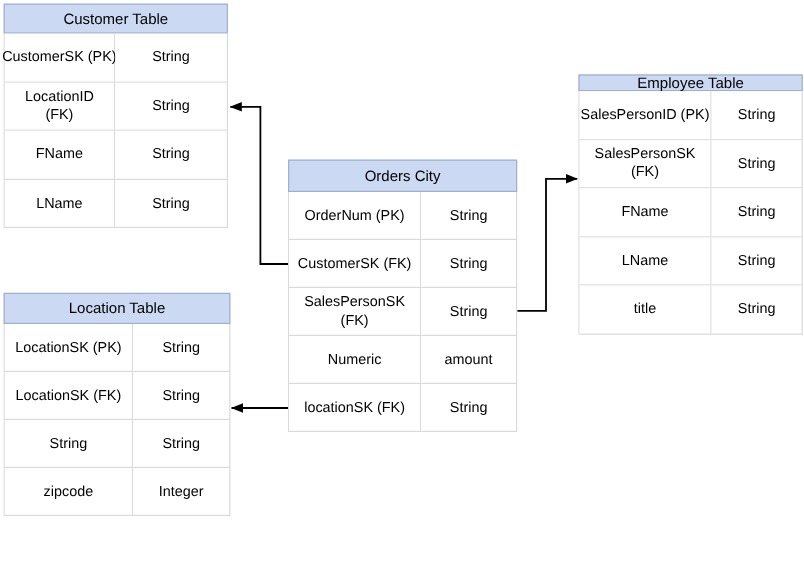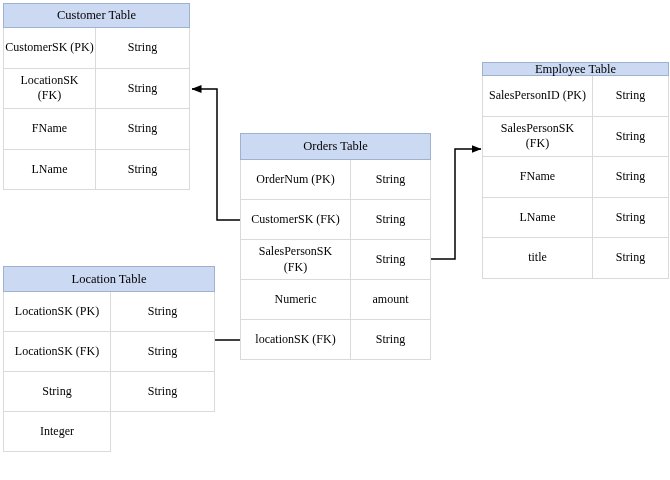--- a/index.html
+++ b/index.html
@@ -8,21 +8,20 @@
   body {
     font-family: "Liberation Sans", "DejaVu Sans", sans-serif;
     color: #000000;
   }
   .canvas {
     position: relative;
     width: 670px;
     height: 480px;
     background: #ffffff;
     overflow: hidden;
-    font-family: Liberation Serif, serif;
   }
   .table { position: absolute; }
   .thead {
     background: var(--header-fill, #CCD9F2);
     border: 1px solid var(--header-border, #9FB0D0);
     display: flex;
     align-items: center;
     justify-content: center;
     font-size: 12.5px;
     color: #000;
@@ -63,31 +62,31 @@
     </defs>
   <polyline points="240,220 217,220 217,89 192,89" fill="none" stroke="#000000" stroke-width="1.5" marker-end="url(#arrowhead)"></polyline>
       <polyline points="431,259 455,259 455,149 481,149" fill="none" stroke="#000000" stroke-width="1.5" marker-end="url(#arrowhead)"></polyline>
       <polyline points="240,340 193,340" fill="none" stroke="#000000" stroke-width="1.5" marker-end="url(#arrowhead)"></polyline>
     </svg>
 <div class="table" style="left: 3px; top: 3px; width: 187px;">
       <div class="thead" style="height: 25px;">Customer Table</div>
       <div class="tgrid" style="grid-template-columns: 92px 1fr; grid-auto-rows: 40.5px;">
         <div class="cell">CustomerSK (PK)</div>
         <div class="cell">String</div>
-        <div class="cell">LocationSK
+        <div class="cell">LocationID
 (FK)</div>
         <div class="cell">String</div>
         <div class="cell">FName</div>
         <div class="cell">String</div>
         <div class="cell">LName</div>
         <div class="cell">String</div>
       </div>
     </div>
     <div class="table" style="left: 240px; top: 133px; width: 191px;">
-      <div class="thead" style="height: 27px;">Orders Table</div>
+      <div class="thead" style="height: 27px;">Orders City</div>
       <div class="tgrid" style="grid-template-columns: 110px 1fr; grid-auto-rows: 40px;">
         <div class="cell">OrderNum (PK)</div>
         <div class="cell">String</div>
         <div class="cell">CustomerSK (FK)</div>
         <div class="cell">String</div>
         <div class="cell">SalesPersonSK
 (FK)</div>
         <div class="cell">String</div>
         <div class="cell">Numeric</div>
         <div class="cell">amount</div>
@@ -104,25 +103,26 @@
 (FK)</div>
         <div class="cell">String</div>
         <div class="cell">FName</div>
         <div class="cell">String</div>
         <div class="cell">LName</div>
         <div class="cell">String</div>
         <div class="cell">title</div>
         <div class="cell">String</div>
       </div>
     </div>
-    <div class="table" style="left: 3px; top: 266px; width: 212px;">
+    <div class="table" style="left: 3px; top: 244px; width: 189px;">
       <div class="thead" style="height: 26px;">Location Table</div>
       <div class="tgrid" style="grid-template-columns: 107px 1fr; grid-auto-rows: 40px;">
         <div class="cell">LocationSK (PK)</div>
         <div class="cell">String</div>
         <div class="cell">LocationSK (FK)</div>
         <div class="cell">String</div>
         <div class="cell">String</div>
         <div class="cell">String</div>
+        <div class="cell">zipcode</div>
         <div class="cell">Integer</div>
       </div>
     </div>
   </div>
 
 </body></html>

